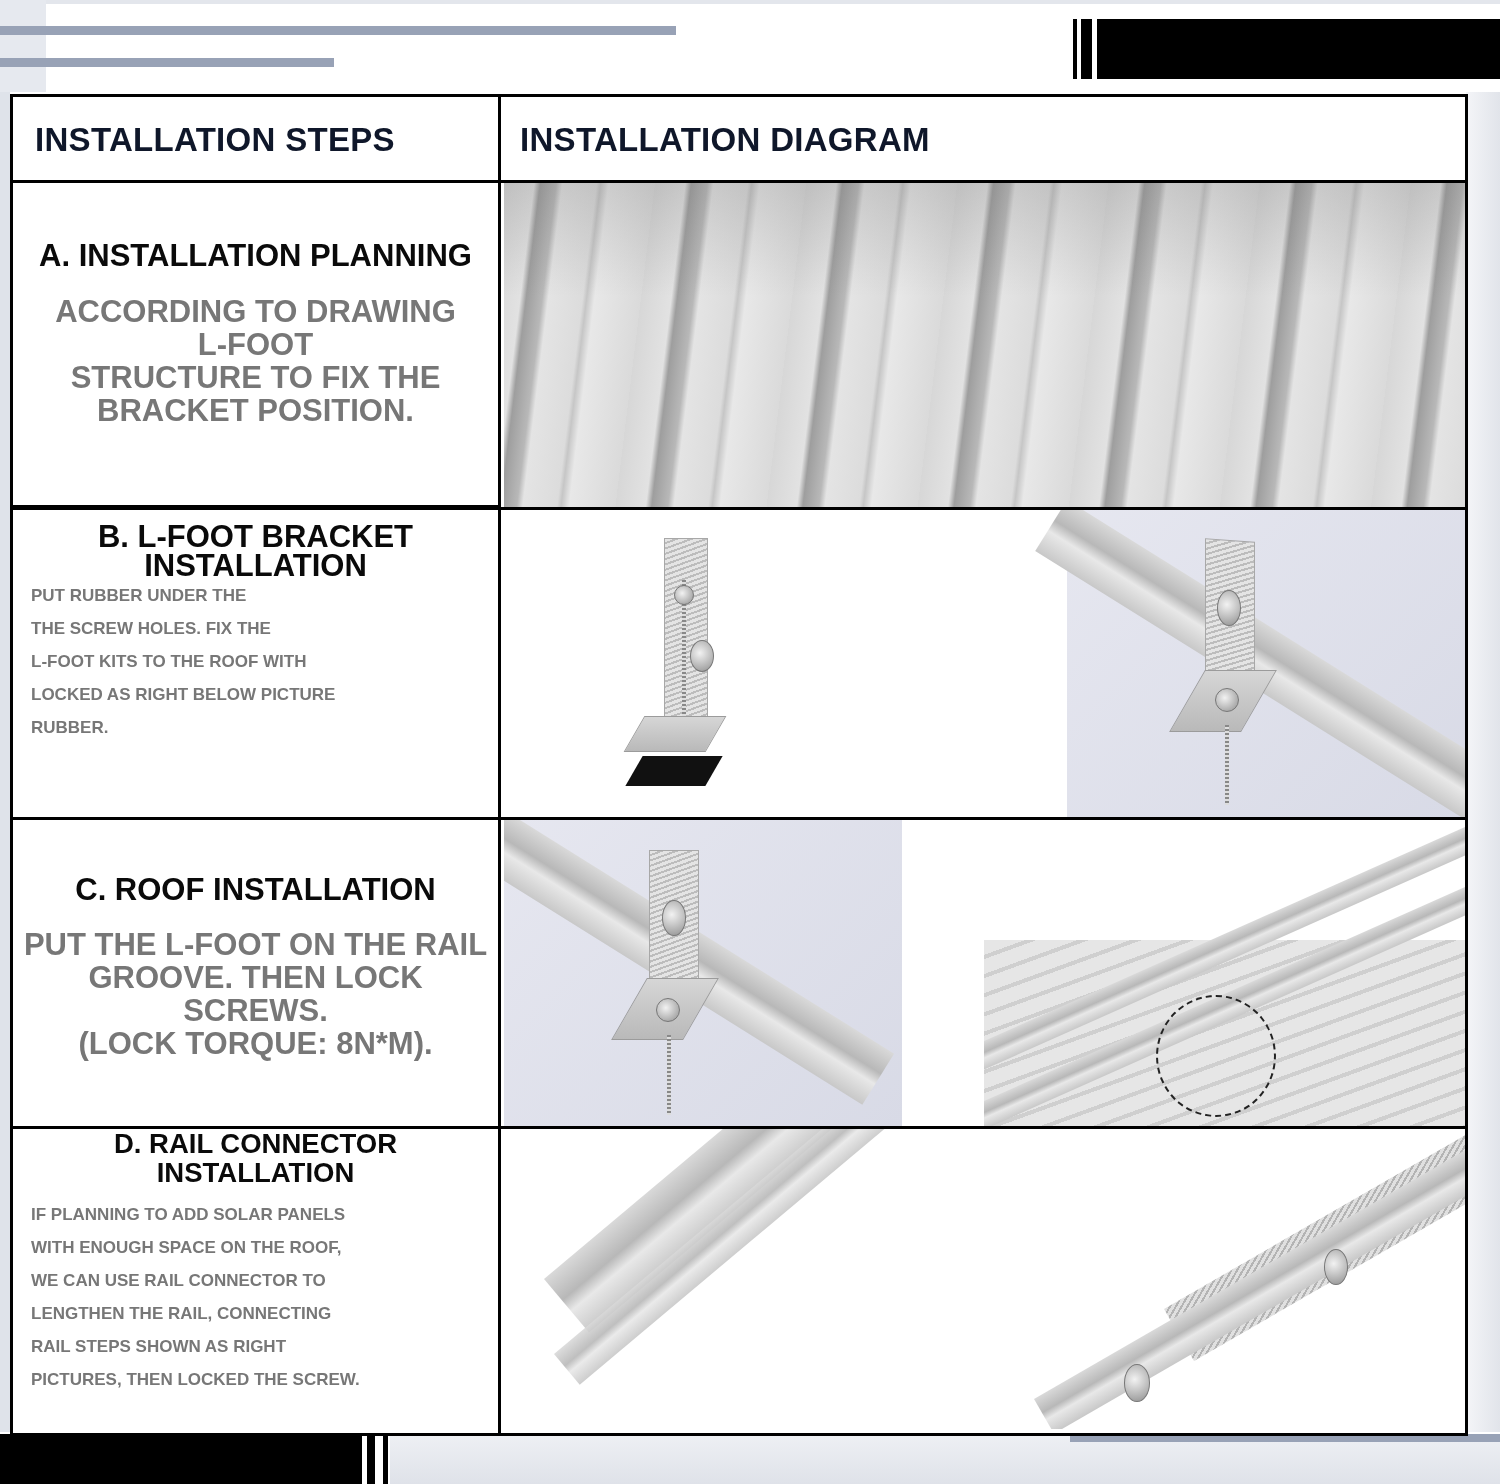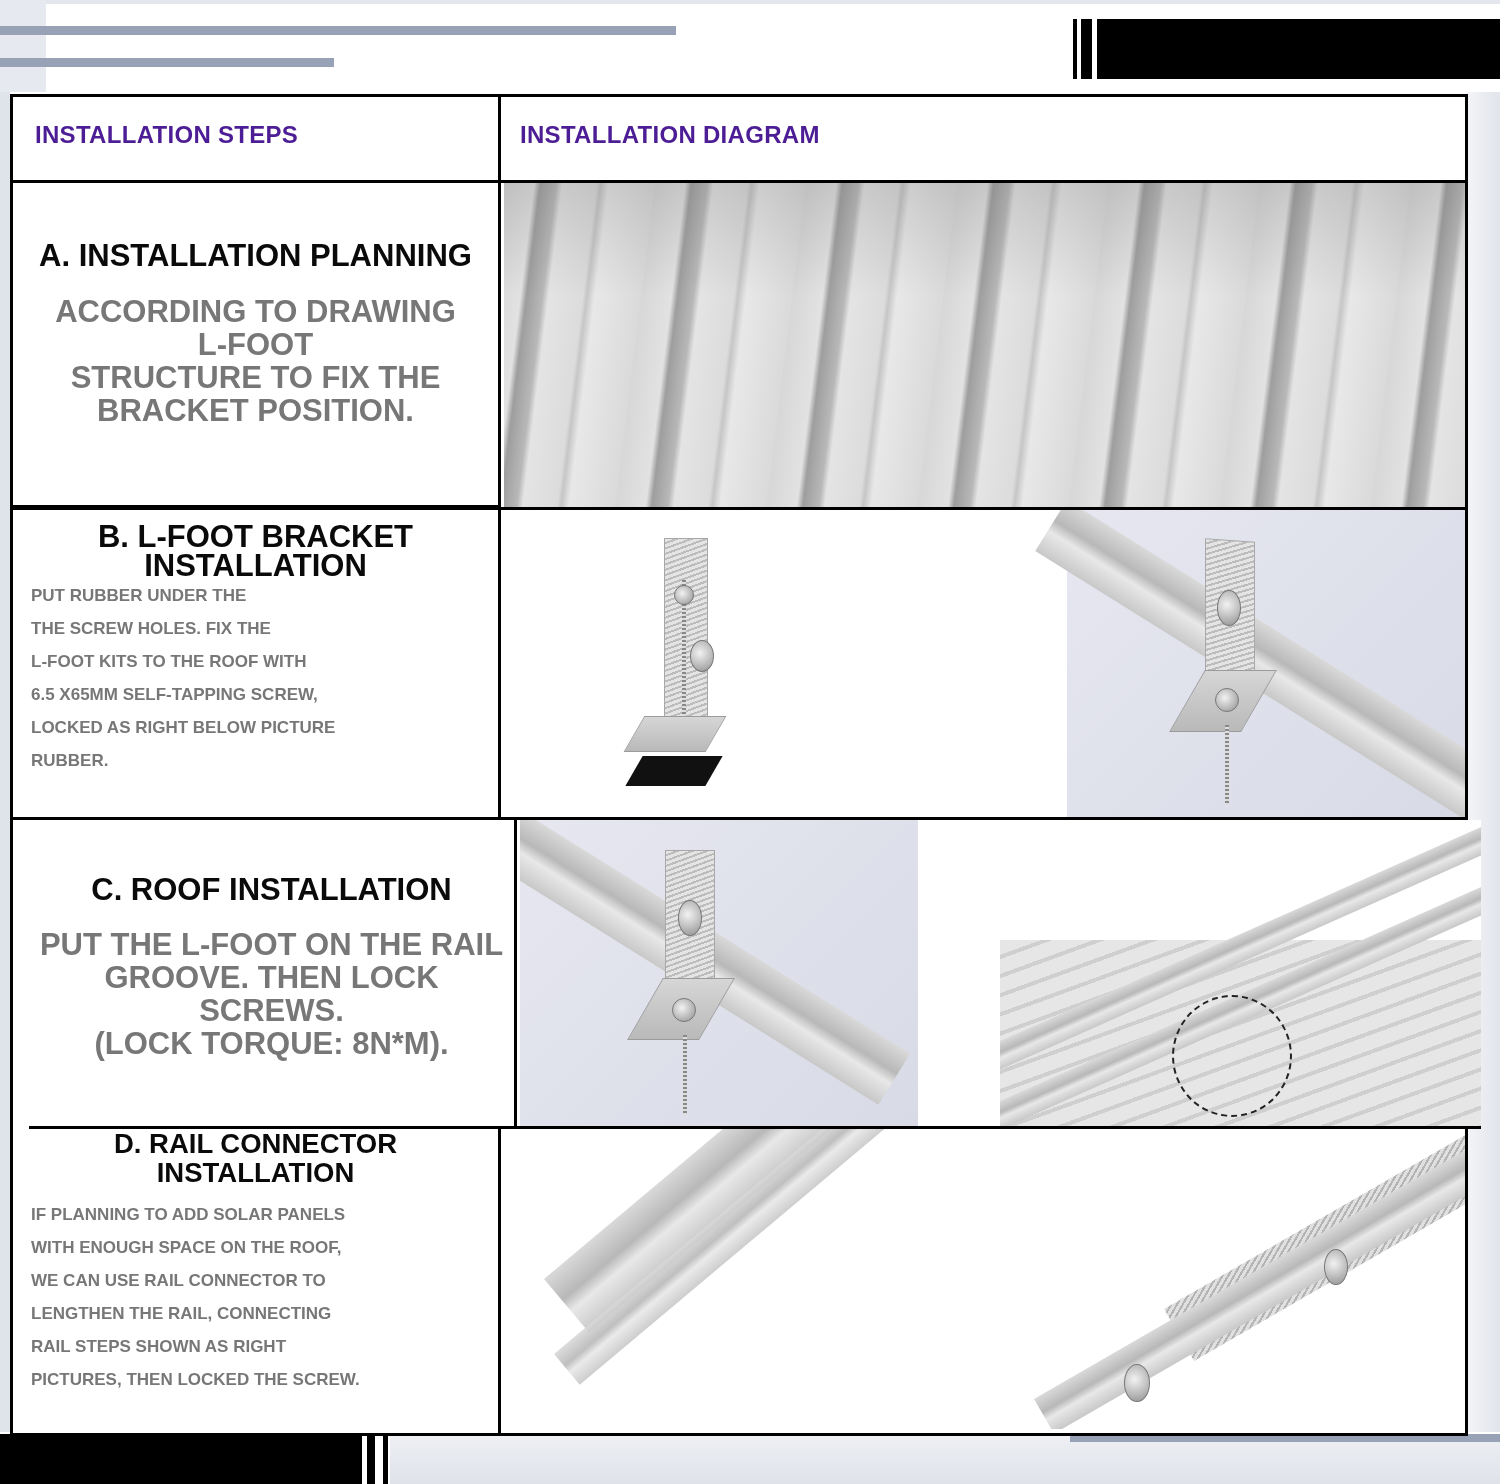--- a/index.html
+++ b/index.html
@@ -30,34 +30,34 @@
     border:3px solid #000; box-sizing:content-box; background:#fff;
   }
   .row { position:absolute; left:0; width:1452px; border-bottom:3px solid #000; }
   .row:last-child { border-bottom:none; }
   .cell-left {
     position:absolute; left:0; top:0; width:488px; height:100%;
     border-right:3px solid #000; box-sizing:border-box;
   }
   .cell-right { position:absolute; left:491px; top:0; right:0; height:100%; overflow:hidden; }
 
-  .hdr { font-weight:700; color:#4c1d95; font-size:24px; letter-spacing:0.3px; }
+  .hdr { font-weight:700; color:#0f172a; font-size:33px; letter-spacing:0.3px; }
   .hdr-left { position:absolute; left:22px; top:24px; }
   .hdr-right { position:absolute; left:16px; top:24px; }
 
   .step-title { font-weight:700; color:#0a0a0a; font-size:31px; line-height:29px; text-align:center; }
   .step-body { font-weight:700; color:#777777; }
   .body-center { text-align:center; font-size:31px; line-height:33px; }
   .body-left { text-align:left; font-size:17px; line-height:33px; padding-left:18px; }
 
   
   .r0 { top:0; height:83px; }
   .r1 { top:86px; height:324px; }
   .r2 { top:413px; height:307px; }
-  .r3 { top:723px; height:306px;margin-left:16px; }
+  .r3 { top:723px; height:306px; }
   .r4 { top:1032px; height:304px; }
 
   
   .roof {
     position:absolute; inset:0;
     background:
       linear-gradient(180deg, rgba(120,120,120,0.25) 0%, rgba(255,255,255,0) 35%, rgba(255,255,255,0) 100%),
       repeating-linear-gradient(97deg,#d7d7d7 0px,#e2e2e2 30px,#9e9e9e 36px,#b8b8b8 52px,#e4e4e4 58px,#dcdcdc 92px,#c6c6c6 96px,#e8e8e8 104px,#dadada 150px);
   }
   .double-line { position:absolute; left:0; right:0; bottom:-3px; height:3px; border-top:2px solid #000; }
@@ -124,21 +124,20 @@
   <div class="row r2">
     <div class="cell-left">
       <div class="step-title" style="position:absolute;left:0;right:0;top:12px;">
         <div>B. L-FOOT BRACKET</div>
         <div>INSTALLATION</div>
       </div>
       <div class="step-body body-left" style="position:absolute;left:0;right:0;top:69px;">
         <div>PUT RUBBER UNDER THE</div>
         <div>THE SCREW HOLES. FIX THE</div>
         <div>L-FOOT KITS TO THE ROOF WITH</div>
-        <div>6.5 X65MM SELF-TAPPING SCREW,</div>
         <div>LOCKED AS RIGHT BELOW PICTURE</div>
         <div>RUBBER.</div>
       </div>
     </div>
     <div class="cell-right">
 
       <div style="position:absolute;left:100px;top:20px;width:160px;height:270px;">
         <div class="lfoot-v" style="left:60px;top:8px;width:42px;height:200px;"></div>
         <div class="screw" style="left:78px;top:50px;height:150px;"></div>
         <div class="bolt" style="left:70px;top:55px;width:18px;height:18px;"></div>

